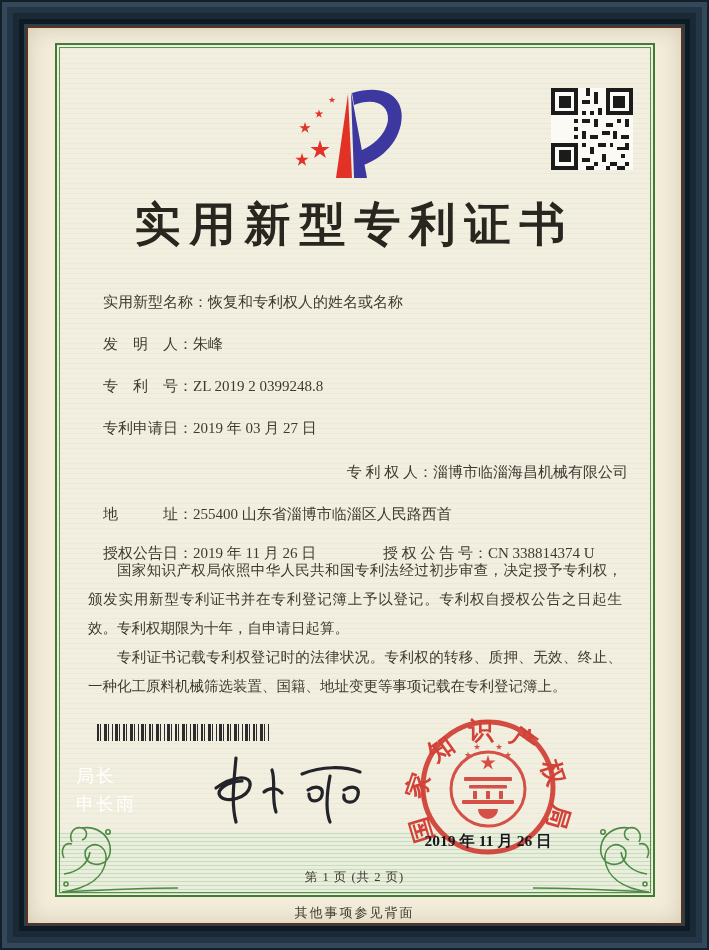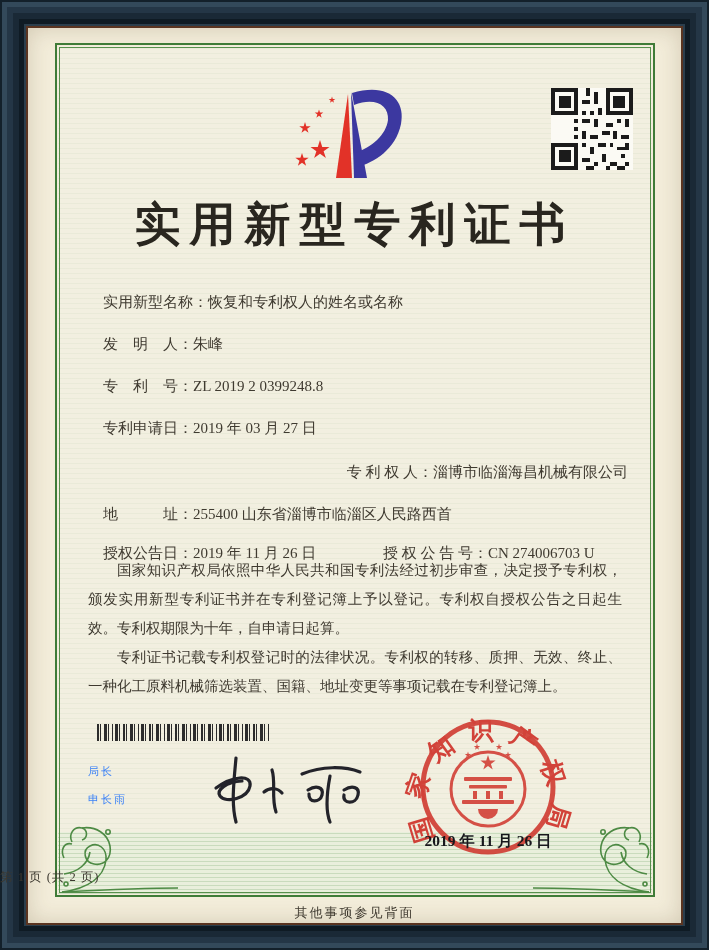--- a/index.html
+++ b/index.html
@@ -36,26 +36,26 @@
   .row{left:88px;width:540px;font-size:15px;color:#3f3a30;white-space:pre;}
   .paras{left:88px;top:556px;width:534px;font-size:14.5px;line-height:29px;
          color:#3e392f;text-align:justify;z-index:3;position:absolute;}
   .paras p{margin:0;text-indent:2em;}
   .barcode{left:97px;top:724px;width:172px;height:17px;z-index:3;position:absolute;
            background:repeating-linear-gradient(90deg,
              #2c2c2c 0 2px,transparent 2px 3px,#2c2c2c 3px 4px,transparent 4px 7px,
              #2c2c2c 7px 10px,transparent 10px 11px,#2c2c2c 11px 12px,transparent 12px 15px,
              #2c2c2c 15px 16px,transparent 16px 18px,#2c2c2c 18px 21px,transparent 21px 22px,
              #2c2c2c 22px 23px,transparent 23px 26px);}
-  .signer{left:88px;font-size:11px;color:#3b82f6;letter-spacing:2px;}
+  .signer{left:76px;font-size:18px;color:#ffffff;letter-spacing:2px;}
   .seal{left:398px;top:697px;width:180px;height:180px;z-index:3;position:absolute;
         opacity:.9;}
   .seal-date{left:398px;top:831px;width:180px;text-align:center;font-size:15.5px;
              font-weight:700;color:#17171c;z-index:4;}
-  .page-info{left:0;top:869px;width:709px;text-align:left;font-size:12.5px;
+  .page-info{left:0;top:869px;width:709px;text-align:center;font-size:12.5px;
              letter-spacing:1px;color:#3c382f;z-index:3;position:absolute;}
   .back-note{left:0;top:904px;width:709px;text-align:center;font-size:13px;
              letter-spacing:2px;color:#403b31;z-index:3;position:absolute;}
   svg{display:block;}
 </style>
 </head>
 <body>
 
 <div class="page">
 
@@ -158,21 +158,21 @@
   <div class="abs row" style="top:446px;text-align:right;">
     <span>专 利 权 人：</span><span>淄博市临淄海昌机械有限公司</span>
   </div>
   <div class="abs row" style="top:488px;">
     <span>地　　　址：</span><span>255400 山东省淄博市临淄区人民路西首</span>
   </div>
   <div class="abs row" style="top:527px;">
     <span>授权公告日：</span><span>2019 年 11 月 26 日</span>
   </div>
   <div class="abs row" style="left:368px;top:527px;width:280px;">
-    <span>授 权 公 告 号：</span><span>CN 274006703 U</span>
+    <span>授 权 公 告 号：</span><span>CN 338814374 U</span>
   </div>
 
   <div class="paras">
     <p>国家知识产权局依照中华人民共和国专利法经过初步审查，决定授予专利权，颁发实用新型专利证书并在专利登记簿上予以登记。专利权自授权公告之日起生效。专利权期限为十年，自申请日起算。</p>
     <p>专利证书记载专利权登记时的法律状况。专利权的转移、质押、无效、终止、一种化工原料机械筛选装置、国籍、地址变更等事项记载在专利登记簿上。</p>
   </div>
 
   <div class="barcode"></div>
 
   <div class="abs signer" style="top:764px;">局长</div>

